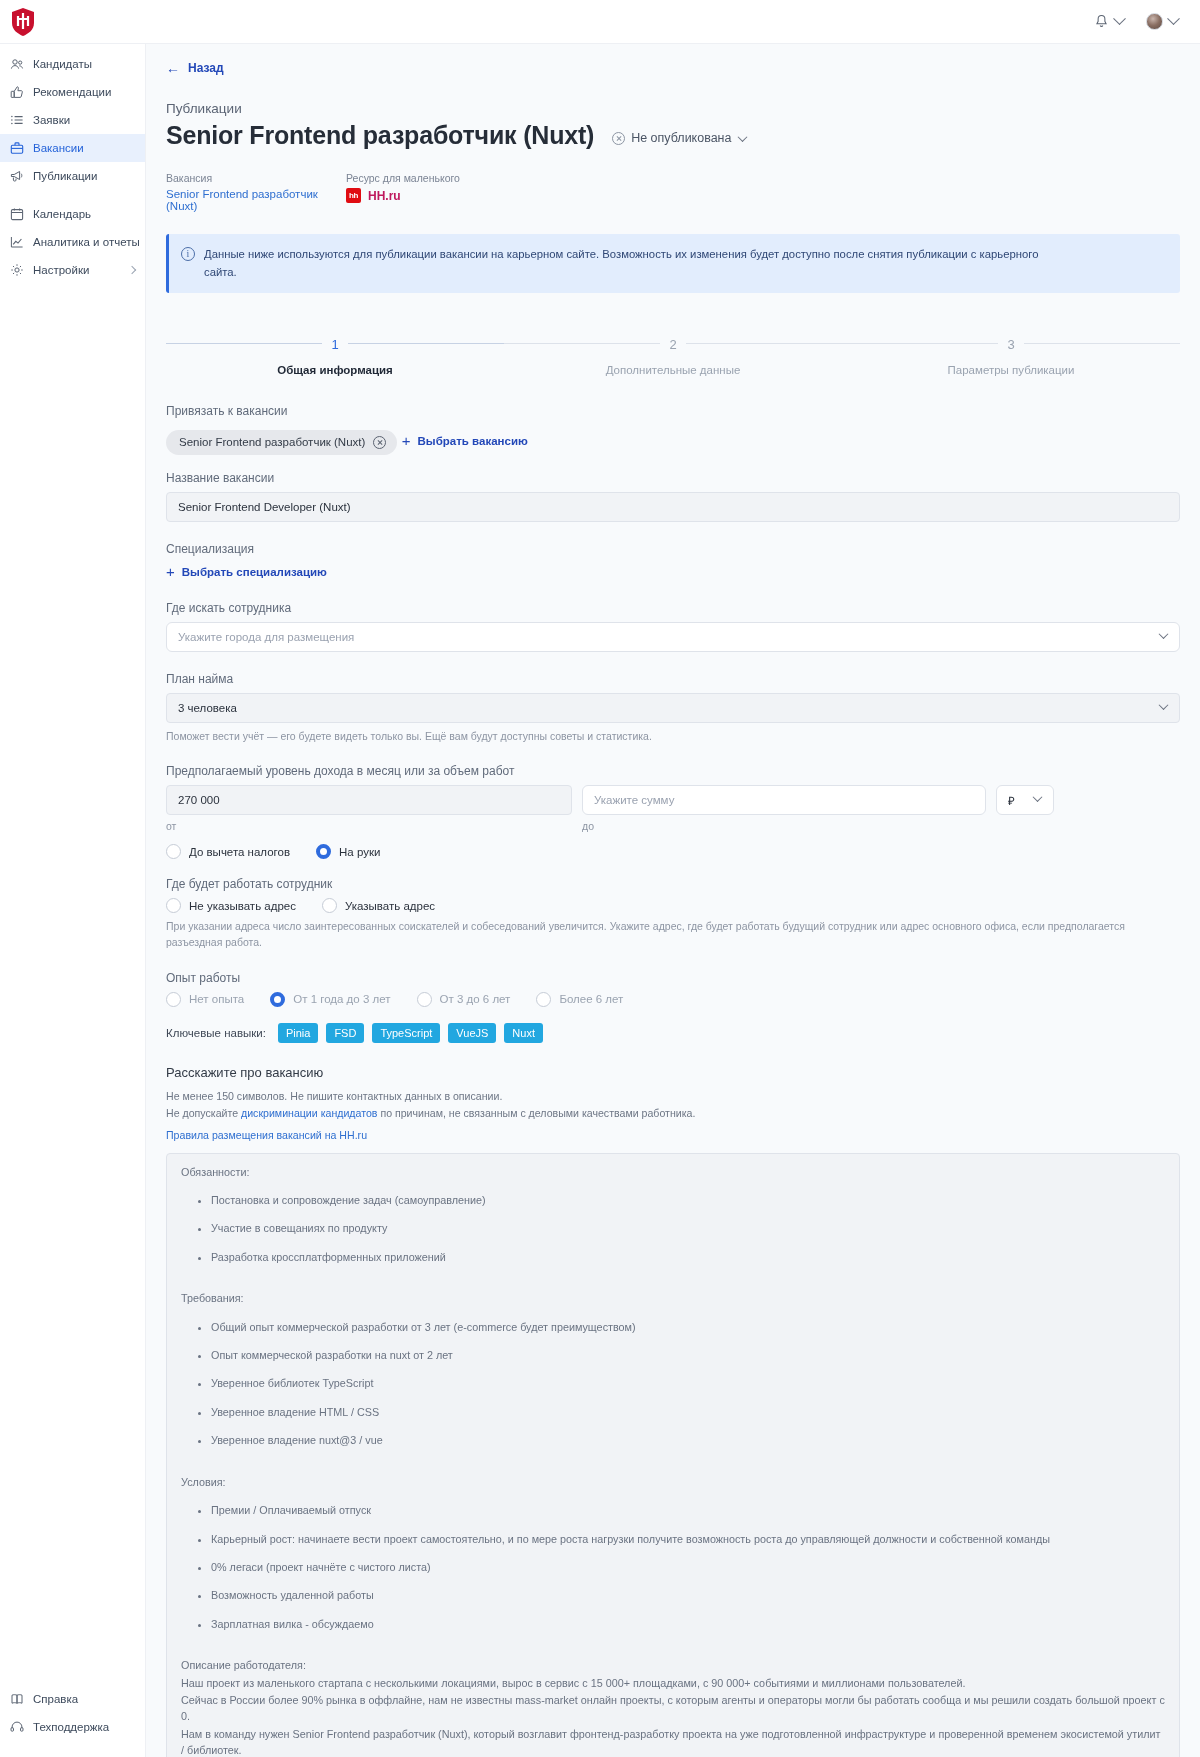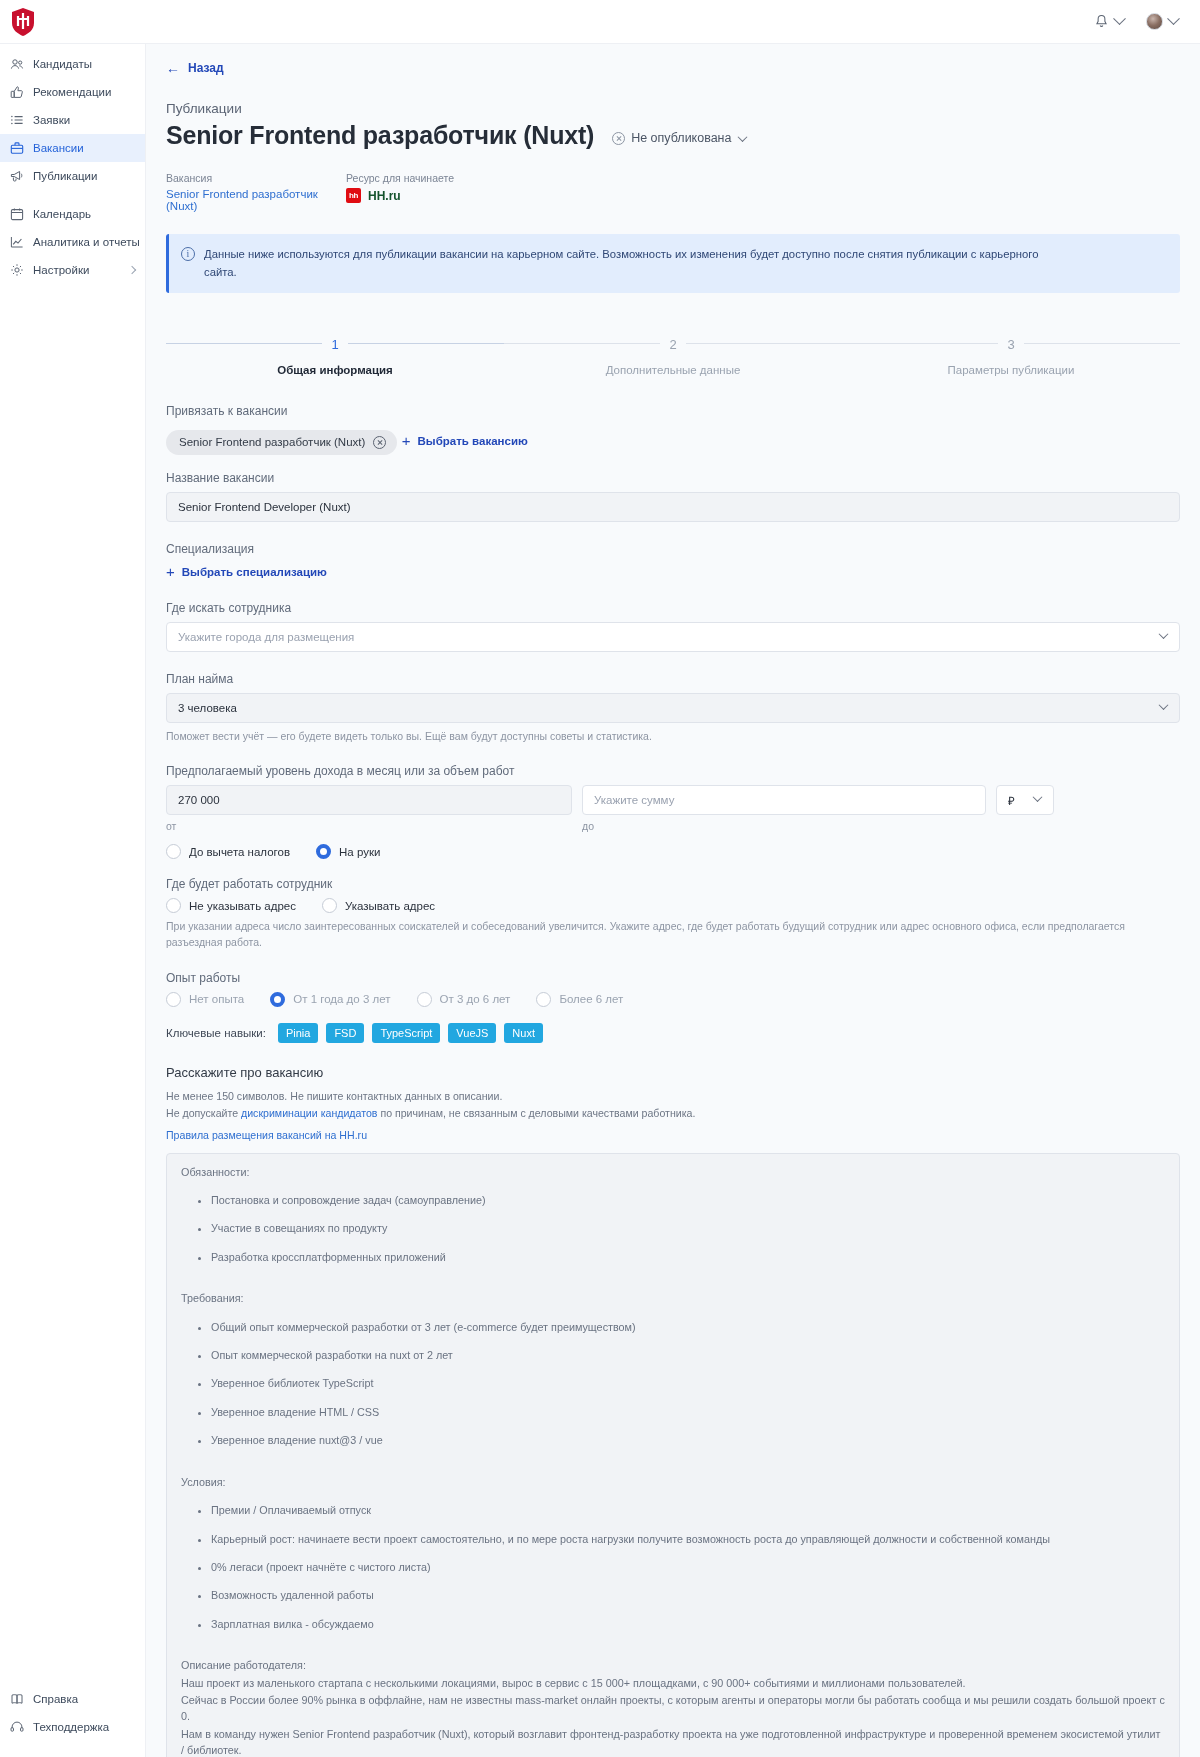--- a/index.html
+++ b/index.html
@@ -218,21 +218,21 @@
     background: #e00c12;
     color: #fff;
     border-radius: 2px;
     font-size: 8px;
     font-weight: bold;
     display: flex;
     align-items: center;
     justify-content: center;
     letter-spacing: -0.3px;
   }
-  .hh-text { font-size: 12px; color: #14532d; font-weight: bold; text-align: right; }
+  .hh-text { font-size: 12px; color: #be185d; font-weight: bold; text-align: right; }
 
   
   .alert {
     margin: 22px 20px 0 20px;
     background: #e2edfd;
     border-left: 3px solid #2f6bdd;
     border-radius: 3px;
     padding: 12px 14px 12px 12px;
     display: flex;
     gap: 9px;
@@ -341,21 +341,21 @@
     border: 1px solid #dfe3ea;
     border-radius: 4px;
     background: #f1f3f6;
     padding: 0 11px;
     font-size: 11.5px;
     color: #2b323d;
     font-family: "Liberation Sans", sans-serif;
     display: flex;
     align-items: center;
   }
-  .input.white { background: #ffffff; }
+  .input.white { background: #ffffff; border-radius: 6px; }
   .input.placeholder { color: #9aa2b0; }
   .select {
     position: relative;
   }
   .select .chev-dd {
     position: absolute;
     right: 13px; top: 10px;
     margin: 0;
   }
 
@@ -639,21 +639,21 @@
         <span class="chev-dd"></span>
       </div>
     </div>
 
     <div class="meta-row">
       <div class="meta-col" style="width:180px">
         <div class="meta-label">Вакансия</div>
         <div class="meta-link">Senior Frontend разработчик (Nuxt)</div>
       </div>
       <div class="meta-col">
-        <div class="meta-label">Ресурс для начинаете</div>
+        <div class="meta-label">Ресурс для маленького</div>
         <div class="hh-row">
           <span class="hh-badge">hh</span>
           <span class="hh-text">HH.ru</span>
         </div>
       </div>
     </div>
 
     <div class="alert">
       <span class="info-ico">i</span>
       <div class="alert-text">Данные ниже используются для публикации вакансии на карьерном сайте. Возможность их изменения будет доступно после снятия публикации с карьерного сайта.</div>

